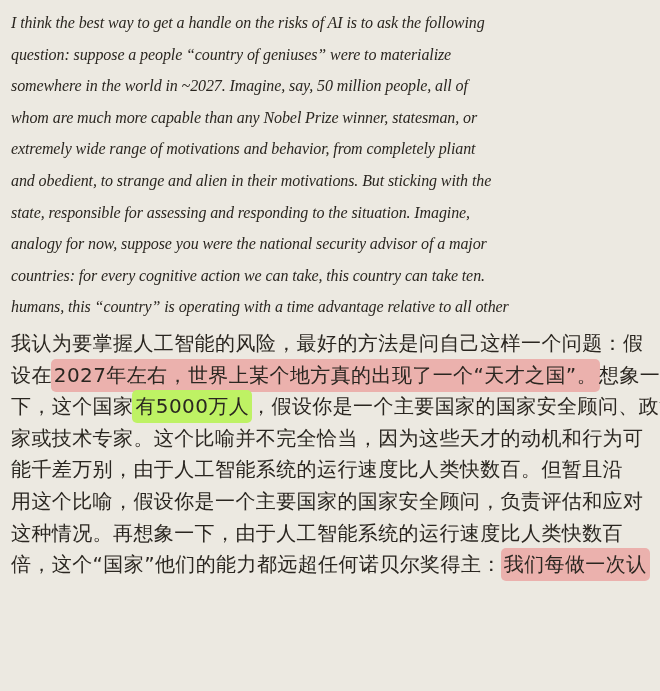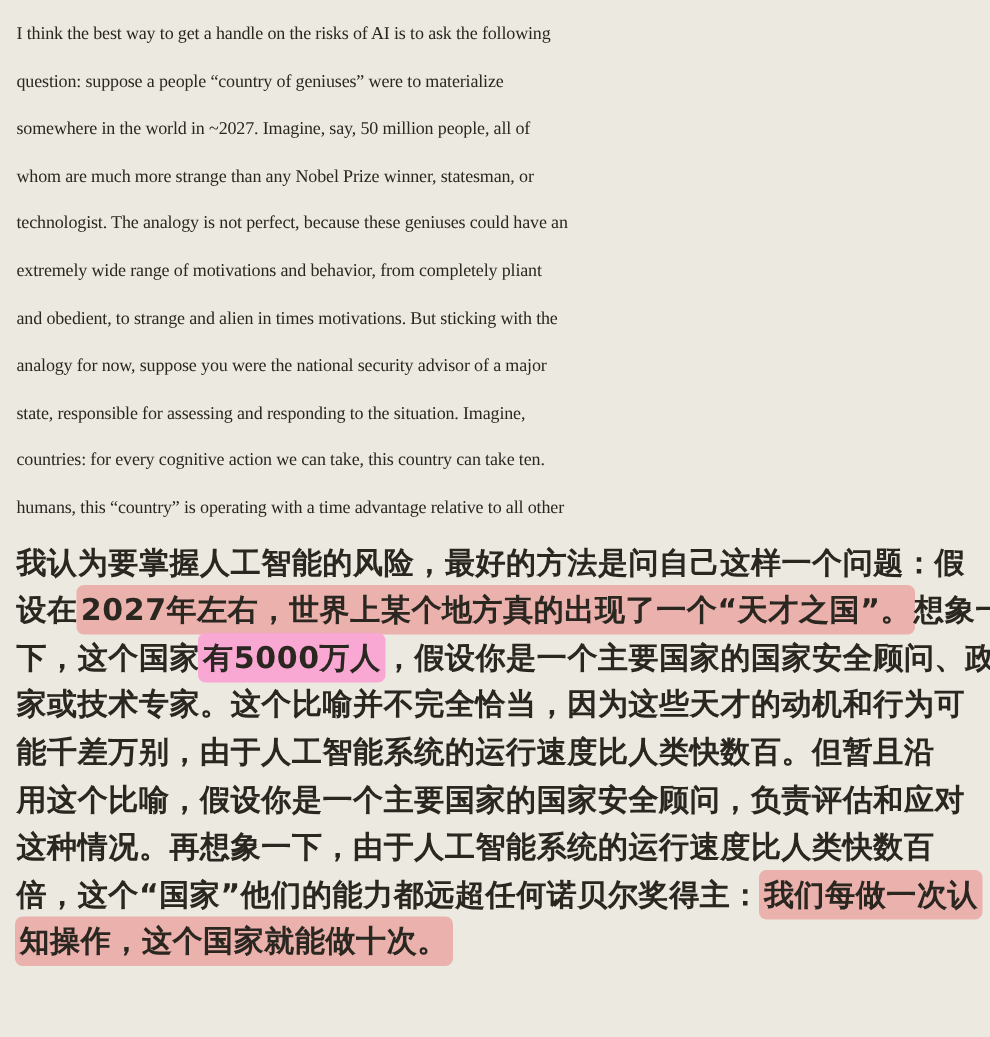--- a/index.html
+++ b/index.html
@@ -13,28 +13,29 @@
     overflow: hidden;
   }
   .article {
     padding: 7px 9px 0 11px;
   }
   .para {
     color: #2a2620;
   }
   .para-en {
     font-family: "Liberation Serif", "DejaVu Serif", serif;
-    font-size: 12px;
+    font-size: 16px;
     letter-spacing: -0.1px;
+    font-style: italic;
   }
   .para-zh {
     font-family: "DejaVu Sans", "Liberation Sans", sans-serif;
     font-size: 20px;
     letter-spacing: 0.4px;
-    font-weight: 700;
+    font-weight: 400;
     margin-top: 5px;
   }
   .line {
     height: 31.6px;
     line-height: 31.6px;
     white-space: nowrap;
   }
   .hl {
     background: #ebb1ad;
     border-radius: 5px;
@@ -45,33 +46,31 @@
   }
 </style>
 </head>
 <body style="background: rgb(236, 233, 225);">
 
 <main class="article">
   <div class="para para-en" id="para-english" style="color: rgb(42, 38, 32);">
       <div class="line"><span>I think the best way to get a handle on the risks of AI is to ask the following</span></div>
       <div class="line"><span>question: suppose a people “country of geniuses” were to materialize</span></div>
       <div class="line"><span>somewhere in the world in ~2027. Imagine, say, 50 million people, all of</span></div>
-      <div class="line"><span>whom are much more strange than any Nobel Prize winner, statesman, or</span></div>
-      <div class="line"><span>technologist. The analogy is not perfect, because these geniuses could have an</span></div>
+      <div class="line"><span>whom are much more capable than any Nobel Prize winner, statesman, or</span></div>
       <div class="line"><span>extremely wide range of motivations and behavior, from completely pliant</span></div>
-      <div class="line"><span>and obedient, to strange and alien in times motivations. But sticking with the</span></div>
+      <div class="line"><span>and obedient, to strange and alien in their motivations. But sticking with the</span></div>
+      <div class="line"><span>state, responsible for assessing and responding to the situation. Imagine,</span></div>
       <div class="line"><span>analogy for now, suppose you were the national security advisor of a major</span></div>
-      <div class="line"><span>state, responsible for assessing and responding to the situation. Imagine,</span></div>
       <div class="line"><span>countries: for every cognitive action we can take, this country can take ten.</span></div>
       <div class="line"><span>humans, this “country” is operating with a time advantage relative to all other</span></div>
     </div>
   <div class="para para-zh" id="para-chinese" style="color: rgb(42, 38, 32);">
       <div class="line"><span>我认为要掌握人工智能的风险，最好的方法是问自己这样一个问题：假</span></div>
       <div class="line"><span>设在</span><span class="hl" style="background: rgb(235, 177, 173);">2027年左右，世界上某个地方真的出现了一个“天才之国”。</span><span>想象一</span></div>
-      <div class="line"><span>下，这个国家</span><span class="hl" style="background: #f9a8d4;">有5000万人</span><span>，假设你是一个主要国家的国家安全顾问、政治</span></div>
+      <div class="line"><span>下，这个国家</span><span class="hl" style="background: #bef264;">有5000万人</span><span>，假设你是一个主要国家的国家安全顾问、政治</span></div>
       <div class="line"><span>家或技术专家。这个比喻并不完全恰当，因为这些天才的动机和行为可</span></div>
       <div class="line"><span>能千差万别，由于人工智能系统的运行速度比人类快数百。但暂且沿</span></div>
       <div class="line"><span>用这个比喻，假设你是一个主要国家的国家安全顾问，负责评估和应对</span></div>
       <div class="line"><span>这种情况。再想象一下，由于人工智能系统的运行速度比人类快数百</span></div>
       <div class="line"><span>倍，这个“国家”他们的能力都远超任何诺贝尔奖得主：</span><span class="hl" style="background: rgb(235, 177, 173); margin-top: 15px;">我们每做一次认</span></div>
-      <div class="line"><span class="hl" style="background: rgb(235, 177, 173);">知操作，这个国家就能做十次。</span></div>
     </div>
 </main>
 
 </body></html>

